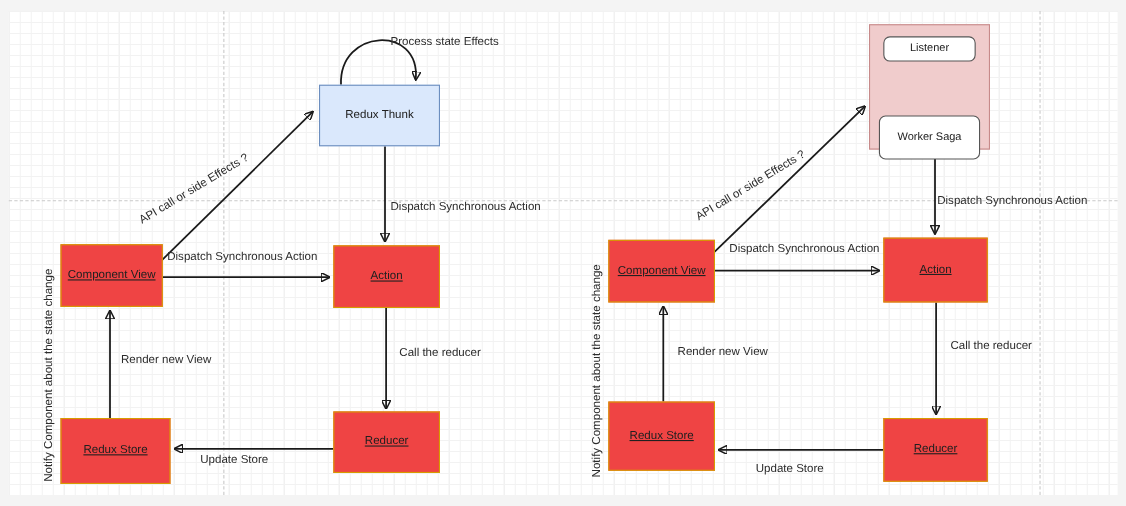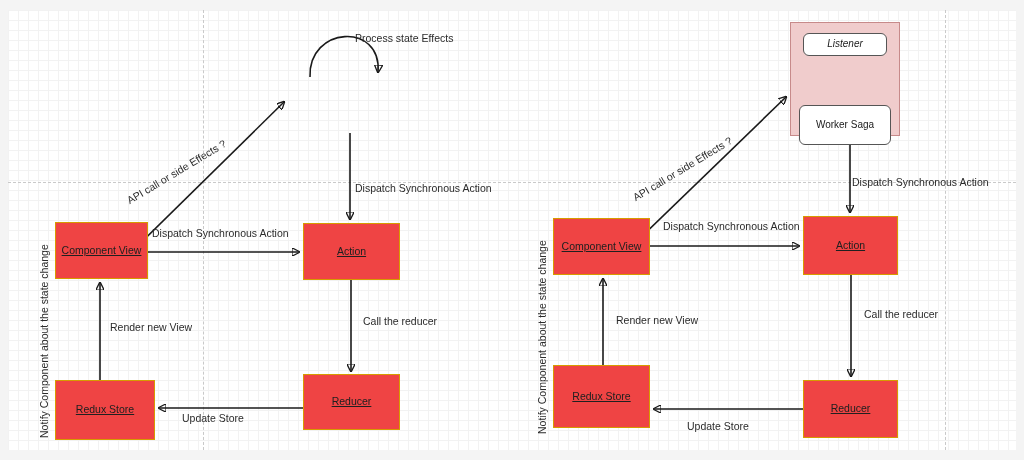--- a/index.html
+++ b/index.html
@@ -148,20 +148,23 @@
 
     <line x1="650" y1="246" x2="799" y2="246" marker-end="url(#arrow)"></line>
 
     <line x1="851" y1="275" x2="851" y2="376" marker-end="url(#arrow)"></line>
 
     <line x1="803" y1="409" x2="654" y2="409" marker-end="url(#arrow)"></line>
 
     <line x1="603" y1="365" x2="603" y2="279" marker-end="url(#arrow)"></line>
   </svg>
 
+  <div class="node node-blue" style="left:290px; top:77px; width:110px; height:56px;">
+    <span>Redux Thunk</span>
+  </div>
 
   <div class="node node-orange" style="left:55px; top:222px; width:93px; height:57px;">
     <span>Component View</span>
   </div>
 
   <div class="node node-orange" style="left:303px; top:223px; width:97px; height:57px;">
     <span>Action</span>
   </div>
 
   <div class="node node-orange" style="left:303px; top:374px; width:97px; height:56px;">
@@ -183,21 +186,21 @@
   <div class="edge-label" style="left:363px; top:316px;">Call the reducer</div>
 
   <div class="edge-label" style="left:182px; top:413px;">Update Store</div>
 
   <div class="edge-label" style="left:110px; top:322px;">Render new View</div>
 
   <div class="vert-label" style="left:38px; top:438px;">Notify Component about the state change</div>
 
   <div class="node node-pinkgroup" style="left:790px; top:22px; width:110px; height:114px;"></div>
 
-  <div class="node node-white-rounded" style="left:803px; top:33px; width:84px; height:23px;font-style:italic;">
+  <div class="node node-white-rounded" style="left:803px; top:33px; width:84px; height:23px;">
     <span>Listener</span>
   </div>
 
   <div class="node node-white-rounded" style="left:799px; top:105px; width:92px; height:40px;">
     <span>Worker Saga</span>
   </div>
 
   <div class="node node-orange" style="left:553px; top:218px; width:97px; height:57px;">
     <span>Component View</span>
   </div>

